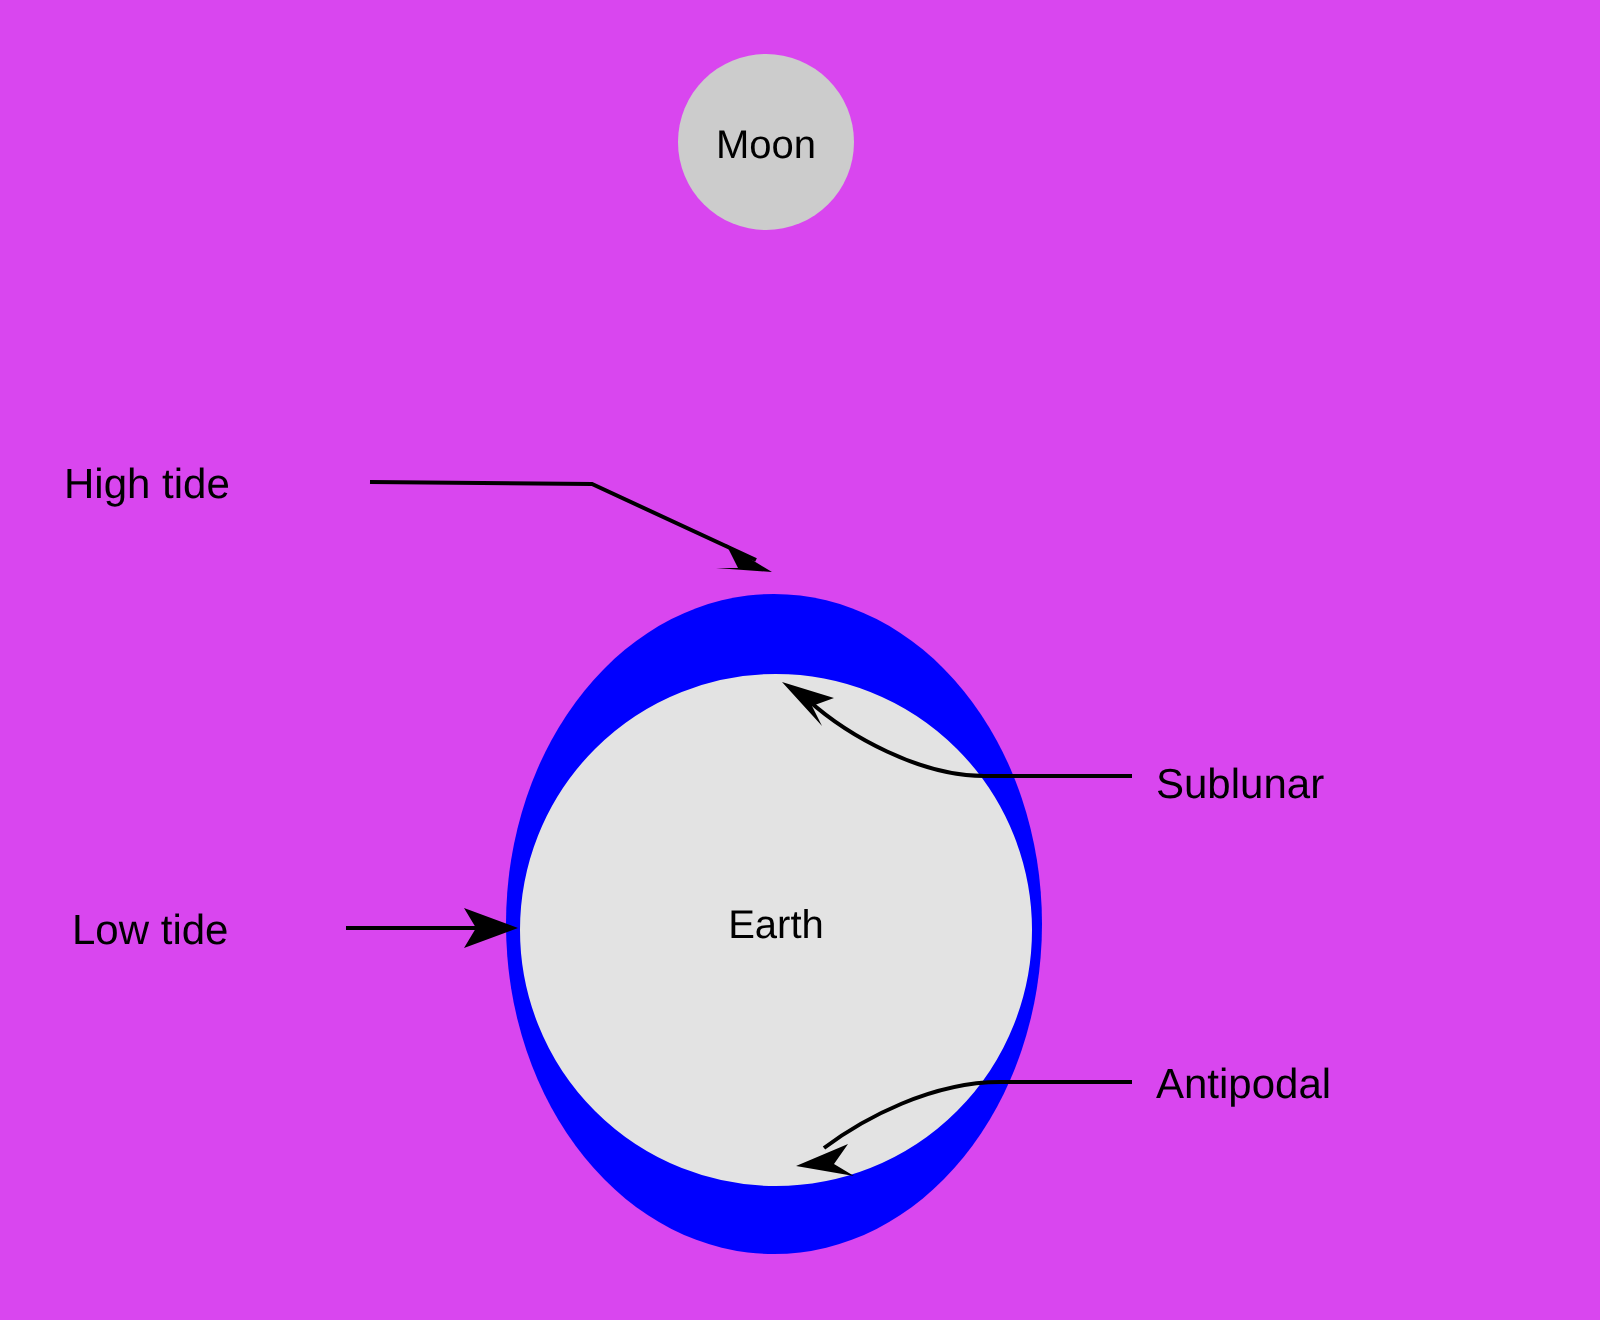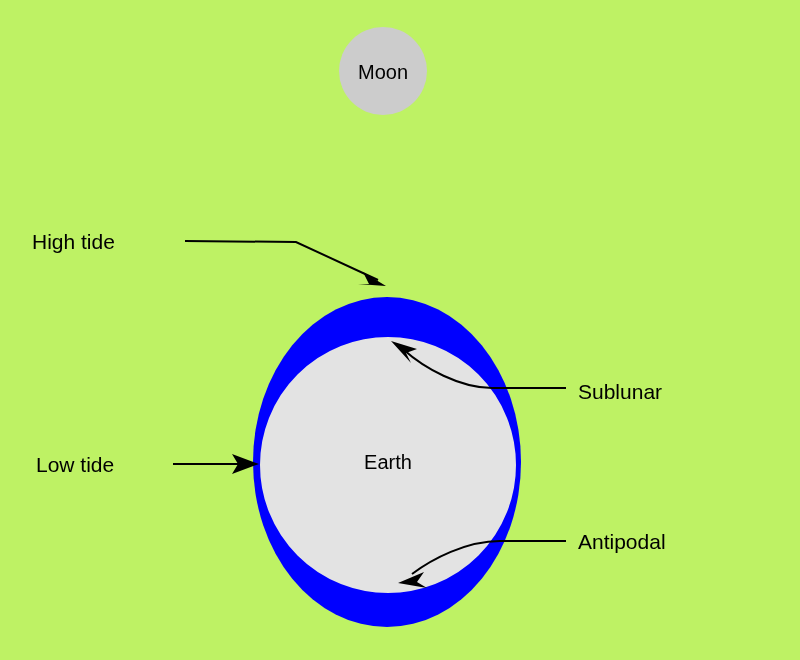--- a/index.html
+++ b/index.html
@@ -10,21 +10,21 @@
   body {
     width: 800px;
     height: 660px;
     font-family: "Liberation Sans", sans-serif;
     overflow: hidden;
   }
   #diagram-root {
     position: relative;
     width: 800px;
     height: 660px;
-    background: #bef264;
+    background: #d946ef;
   }
   svg.diagram-canvas {
     display: block;
     width: 800px;
     height: 660px;
   }
   text.body-label {
     font-family: "Liberation Sans", sans-serif;
     font-size: 21px;
     fill: #000000;

